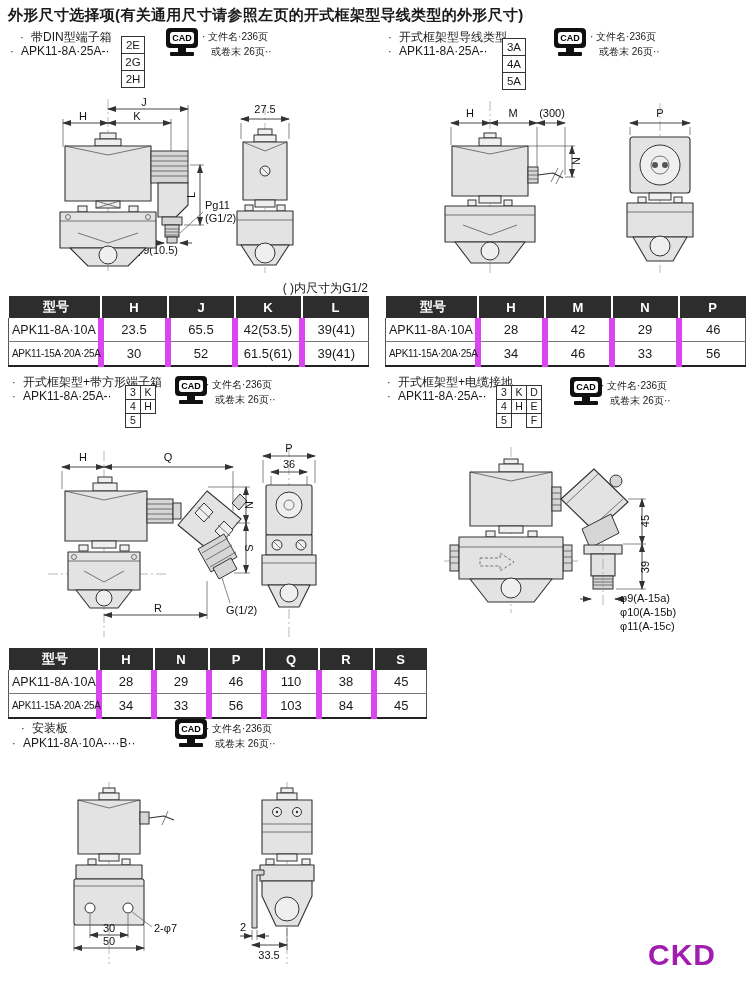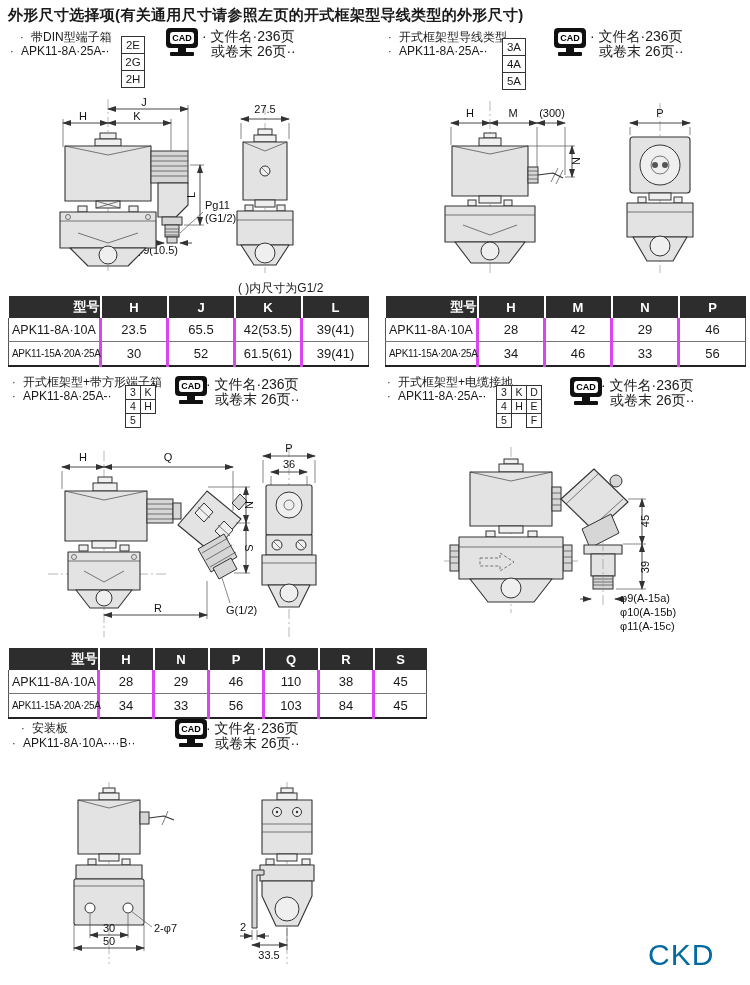--- a/index.html
+++ b/index.html
@@ -9,34 +9,34 @@
   .blt{display:inline-block;width:11px;font-size:11px}
   .optbox{position:absolute;display:flex;align-items:flex-start}
   .optcol{display:flex;flex-direction:column}
   .optcell{border:1px solid #333;background:#fff;font-size:11.5px;text-align:center;line-height:16px;margin:-1px 0 0 -1px;padding:0 2px;min-width:18px}
   .optbox.small .optcell{font-size:10.5px;line-height:13px;min-width:10px;padding:0 2px}
   .cad{position:absolute;width:36px}
   .scr{width:32px;height:20px;background:#101010;border-radius:4px;margin:0 auto;display:flex;align-items:center;justify-content:center}
   .cadlbl{display:block;background:#fff;border-radius:3px;padding:0 2px;font-size:9px;font-weight:bold;line-height:12px;color:#000}
   .std{width:8px;height:4px;background:#101010;margin:0 auto}
   .base{width:24px;height:4px;background:#101010;margin:0 auto;border-radius:1px}
-  .cadtxt{position:absolute;font-size:14px;white-space:nowrap;line-height:15px}
+  .cadtxt{position:absolute;font-size:10px;white-space:nowrap;line-height:15px}
   .cadtxt .l2{padding-left:9px}
-  .note{position:absolute;left:238px;top:280px;width:130px;font-size:12px}
+  .note{position:absolute;left:238px;top:280px;width:130px;text-align:right;font-size:12px}
   table.dim{position:absolute;border-collapse:collapse;table-layout:fixed;border-bottom:2px solid #222}
   table.dim th{background:#2d2d2d;color:#fff;font-size:13px;font-weight:bold;padding:2px 0;border-right:2px solid #fff;height:17px}
   table.dim th:last-child{border-right:none}
-  table.dim th.model{text-align:right;padding-left:4px}
-  table.dim td{border-bottom:1px solid #777;border-right:1px solid #999;border-left:3px solid #d946ef;font-size:13px;text-align:center;padding:3px 0;height:17px;background:#fff}
+  table.dim th.model{text-align:center;padding-left:4px}
+  table.dim td{border-bottom:1px solid #777;border-right:1px solid #999;border-left:6px solid #d946ef;font-size:13px;text-align:center;padding:3px 0;height:17px;background:#fff}
   table.dim td:first-child{border-left:1px solid #555}
   table.dim td:last-child{border-right:1px solid #555}
   table.dim tr.r2 td{border-bottom:2px solid #222}
   table.dim td.model{text-align:left;padding-left:3px;font-size:12.5px;white-space:nowrap}
   table.dim tr.r2 td.model{font-size:10px;letter-spacing:-.3px}
-  .logo{position:absolute;left:648px;top:938px;font-size:30px;font-weight:normal;color:#0369a1;letter-spacing:1px}
+  .logo{position:absolute;left:648px;top:938px;font-size:30px;font-weight:bold;color:#a21caf;letter-spacing:1px}
   svg{position:absolute;overflow:visible}
   .ln{stroke:#333;stroke-width:1.1;fill:none;stroke-linejoin:round}
   .thin{stroke:#444;stroke-width:.7;fill:none}
   .fl{fill:#e3e3e3;stroke:#333;stroke-width:1.1;stroke-linejoin:round}
   .fl2{fill:#efefef;stroke:#333;stroke-width:1}
   .fl3{fill:#d6d6d6;stroke:#333;stroke-width:1}
   .dim{stroke:#333;stroke-width:.9;fill:none}
   .ext{stroke:#555;stroke-width:.7;fill:none}
   .cl{stroke:#9a9a9a;stroke-width:.7;stroke-dasharray:10 3 2 3;fill:none}
   text.dt{font-family:"Liberation Sans",sans-serif;font-size:11px;fill:#111}

